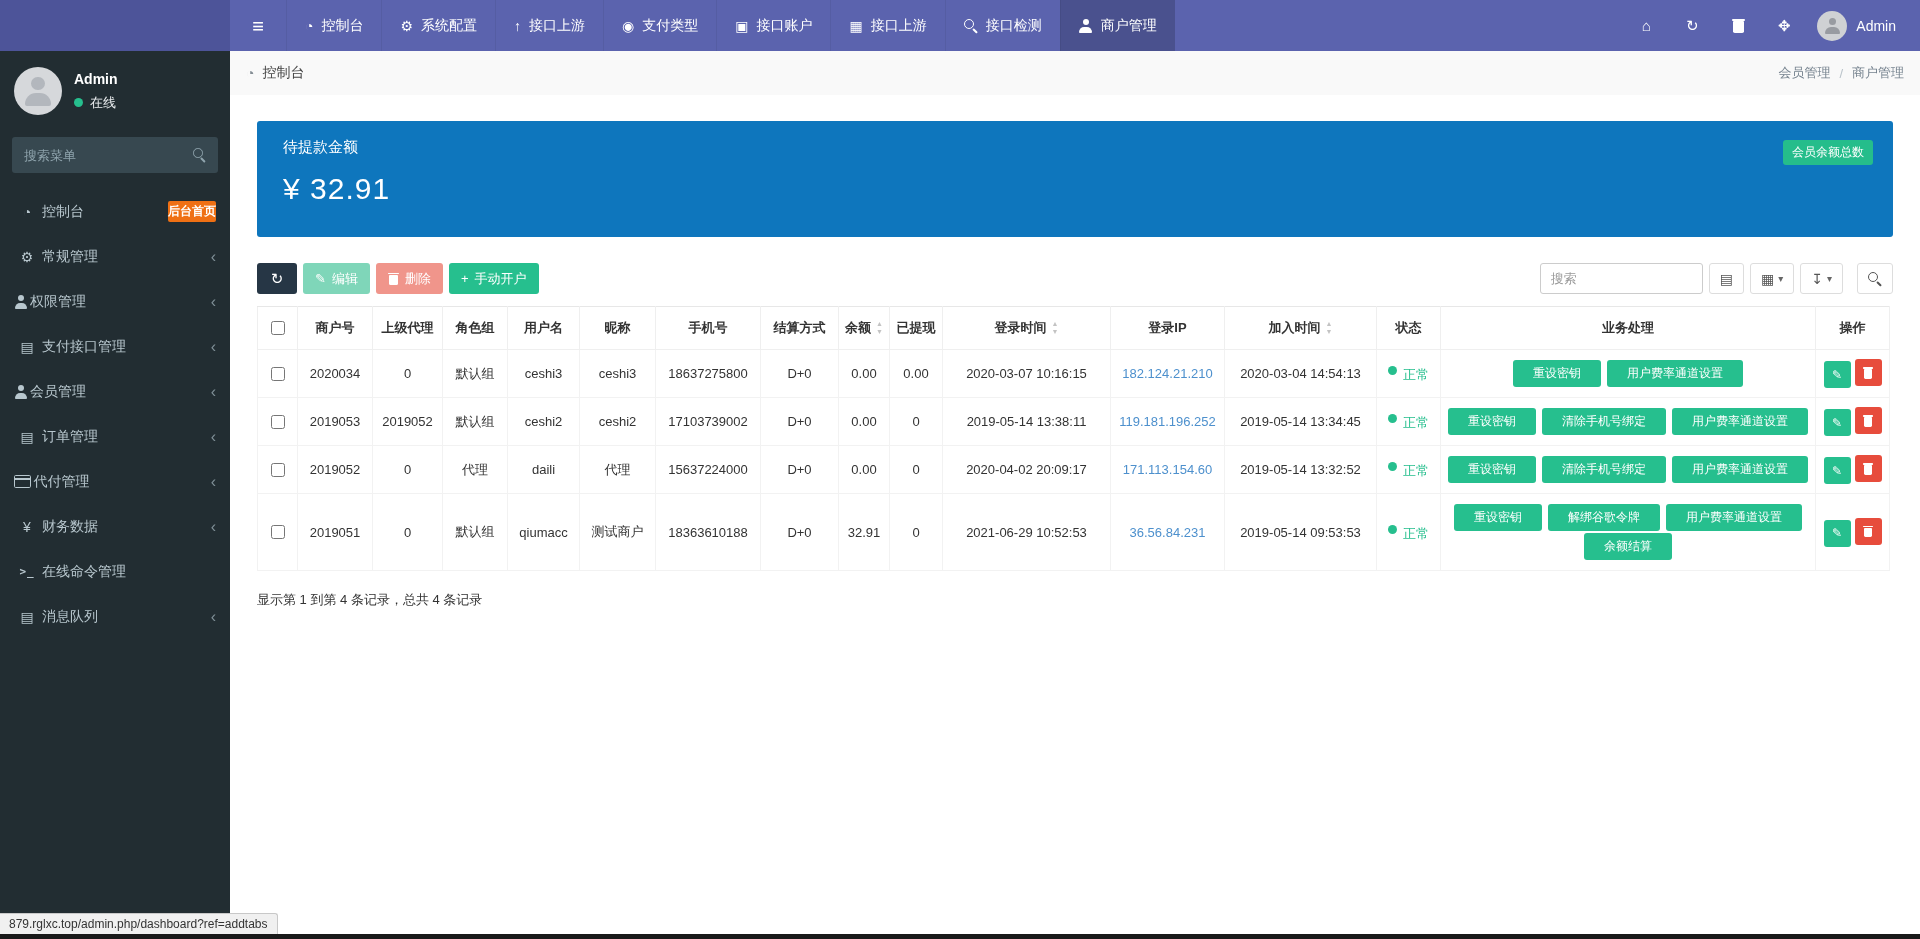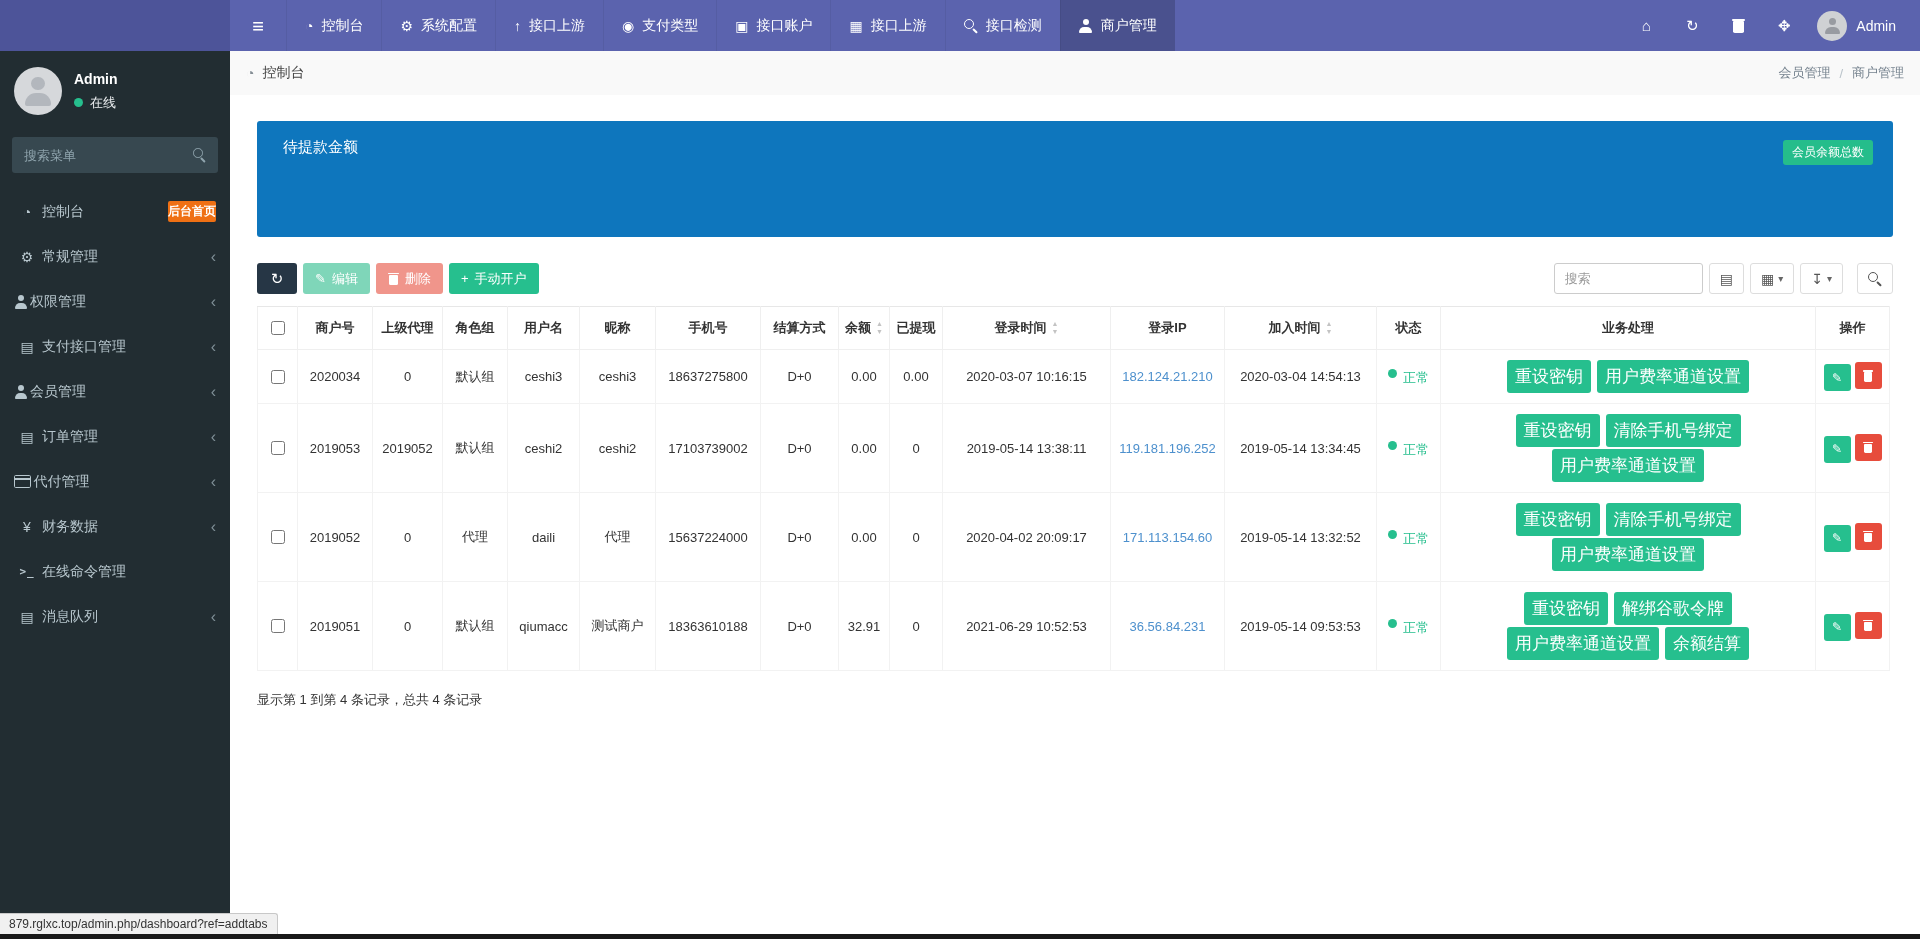--- a/index.html
+++ b/index.html
@@ -52,35 +52,35 @@
   .stat-badge{position:absolute;top:19px;right:20px;font-size:12px;padding:4px 9px;border-radius:3px;color:#fff}
 
   .toolbar{display:flex;align-items:center;justify-content:space-between;padding:26px 27px 0}
   .tb-left{display:flex;gap:6px}
   .btn{height:31px;border:none;border-radius:3px;color:#fff;font-size:13px;display:inline-flex;align-items:center;gap:6px;padding:0 12px;cursor:pointer;font-family:inherit}
   .btn-refresh{background:#263645;width:40px;justify-content:center;padding:0;font-size:15px}
   .btn-edit{background:#7fd6b9}
   .btn-del{background:#f0958b}
   .btn-add{background:#26bf8e}
   .tb-right{display:flex;align-items:center;gap:6px}
-  .tb-search{width:149px;height:31px;border:1px solid #ccc;border-radius:3px;padding:0 10px;font-size:13px;color:#555;outline:none;box-sizing:border-box;font-family:inherit}
+  .tb-search{width:163px;height:31px;border:1px solid #ccc;border-radius:3px;padding:0 10px;font-size:13px;color:#555;outline:none;box-sizing:border-box;font-family:inherit}
   .tb-search::placeholder{color:#999}
   .tbtn{height:31px;background:#fff;border:1px solid #ddd;border-radius:3px;color:#555;display:inline-flex;align-items:center;gap:4px;padding:0 10px;cursor:pointer;font-size:14px}
   .tbtn .caret{font-size:10px;color:#666}
   .tbtn-search{margin-left:8px}
 
   .grid-wrap{padding:12px 27px 0}
   table.grid{border-collapse:collapse;table-layout:fixed;width:1632px}
   .grid th{font-size:13px;font-weight:bold;color:#333;padding:11px 4px;border:1px solid #efefef;border-top-color:#e7e7e7;text-align:center;background:#fff}
   .grid td{font-size:13px;color:#333;padding:9px 4px;border:1px solid #f2f2f2;text-align:center;vertical-align:middle;overflow:hidden}
   .grid input[type=checkbox]{width:14px;height:14px;cursor:pointer}
   .sort{display:inline-flex;flex-direction:column;margin-left:5px;color:#c3c3c3;font-size:7px;line-height:1.05;vertical-align:middle;position:relative;top:-1px}
   .ip-link{color:#4d90cd;text-decoration:none;cursor:pointer}
   .status-cell{color:#26bf8e;display:inline-flex;gap:6px}
-  .biz-btn{background:#26bf8e;border:none;color:#fff;font-size:17px;padding:5px 8px;border-radius:3px;margin:1px 3px;cursor:pointer;font-family:inherit;white-space:nowrap}
+  .biz-btn{background:#26bf8e;border:none;color:#fff;font-size:12px;padding:5px 20px;border-radius:3px;margin:1px 3px;cursor:pointer;font-family:inherit;white-space:nowrap}
   .op-btn{width:27px;height:27px;border:none;border-radius:3px;color:#fff;display:inline-flex;align-items:center;justify-content:center;cursor:pointer;margin:0 2px;font-size:12px}
   .op-edit{background:#26bf8e}
   .op-del{background:#e74c3c}
   .summary{padding:20px 27px;font-size:13px;color:#333}
 
   .status-tooltip{position:absolute;left:0;bottom:5px;background:#f0f0f0;border:1px solid #c8c8c8;border-left:none;border-bottom:none;border-top-right-radius:3px;padding:3px 9px;font-size:12px;color:#333;z-index:9}
   .bottom-strip{position:absolute;left:0;right:0;bottom:0;height:5px;background:#191919;z-index:8}
 
   
   .ico{display:inline-flex;align-items:center;justify-content:center;line-height:1}
@@ -243,20 +243,21 @@
       <div class="bc-right" id="bc-right">
           <span>会员管理</span>
           <span class="bc-sep">/</span>
           <span>商户管理</span>
         </div>
     </div>
 
     <div class="cards" id="cards">
         <div class="stat-card" style="background: rgb(14, 118, 189);">
           <div class="stat-title">待提款金额</div>
+          <div class="stat-value">¥ 32.91</div>
           <span class="stat-badge" style="background: rgb(37, 189, 139);">会员余额总数</span>
         </div>
       </div>
 
     <div class="toolbar">
       <div class="tb-left">
         <button class="btn btn-refresh">
             <span class="ico">↻</span>
           </button>
         <button class="btn btn-edit">

